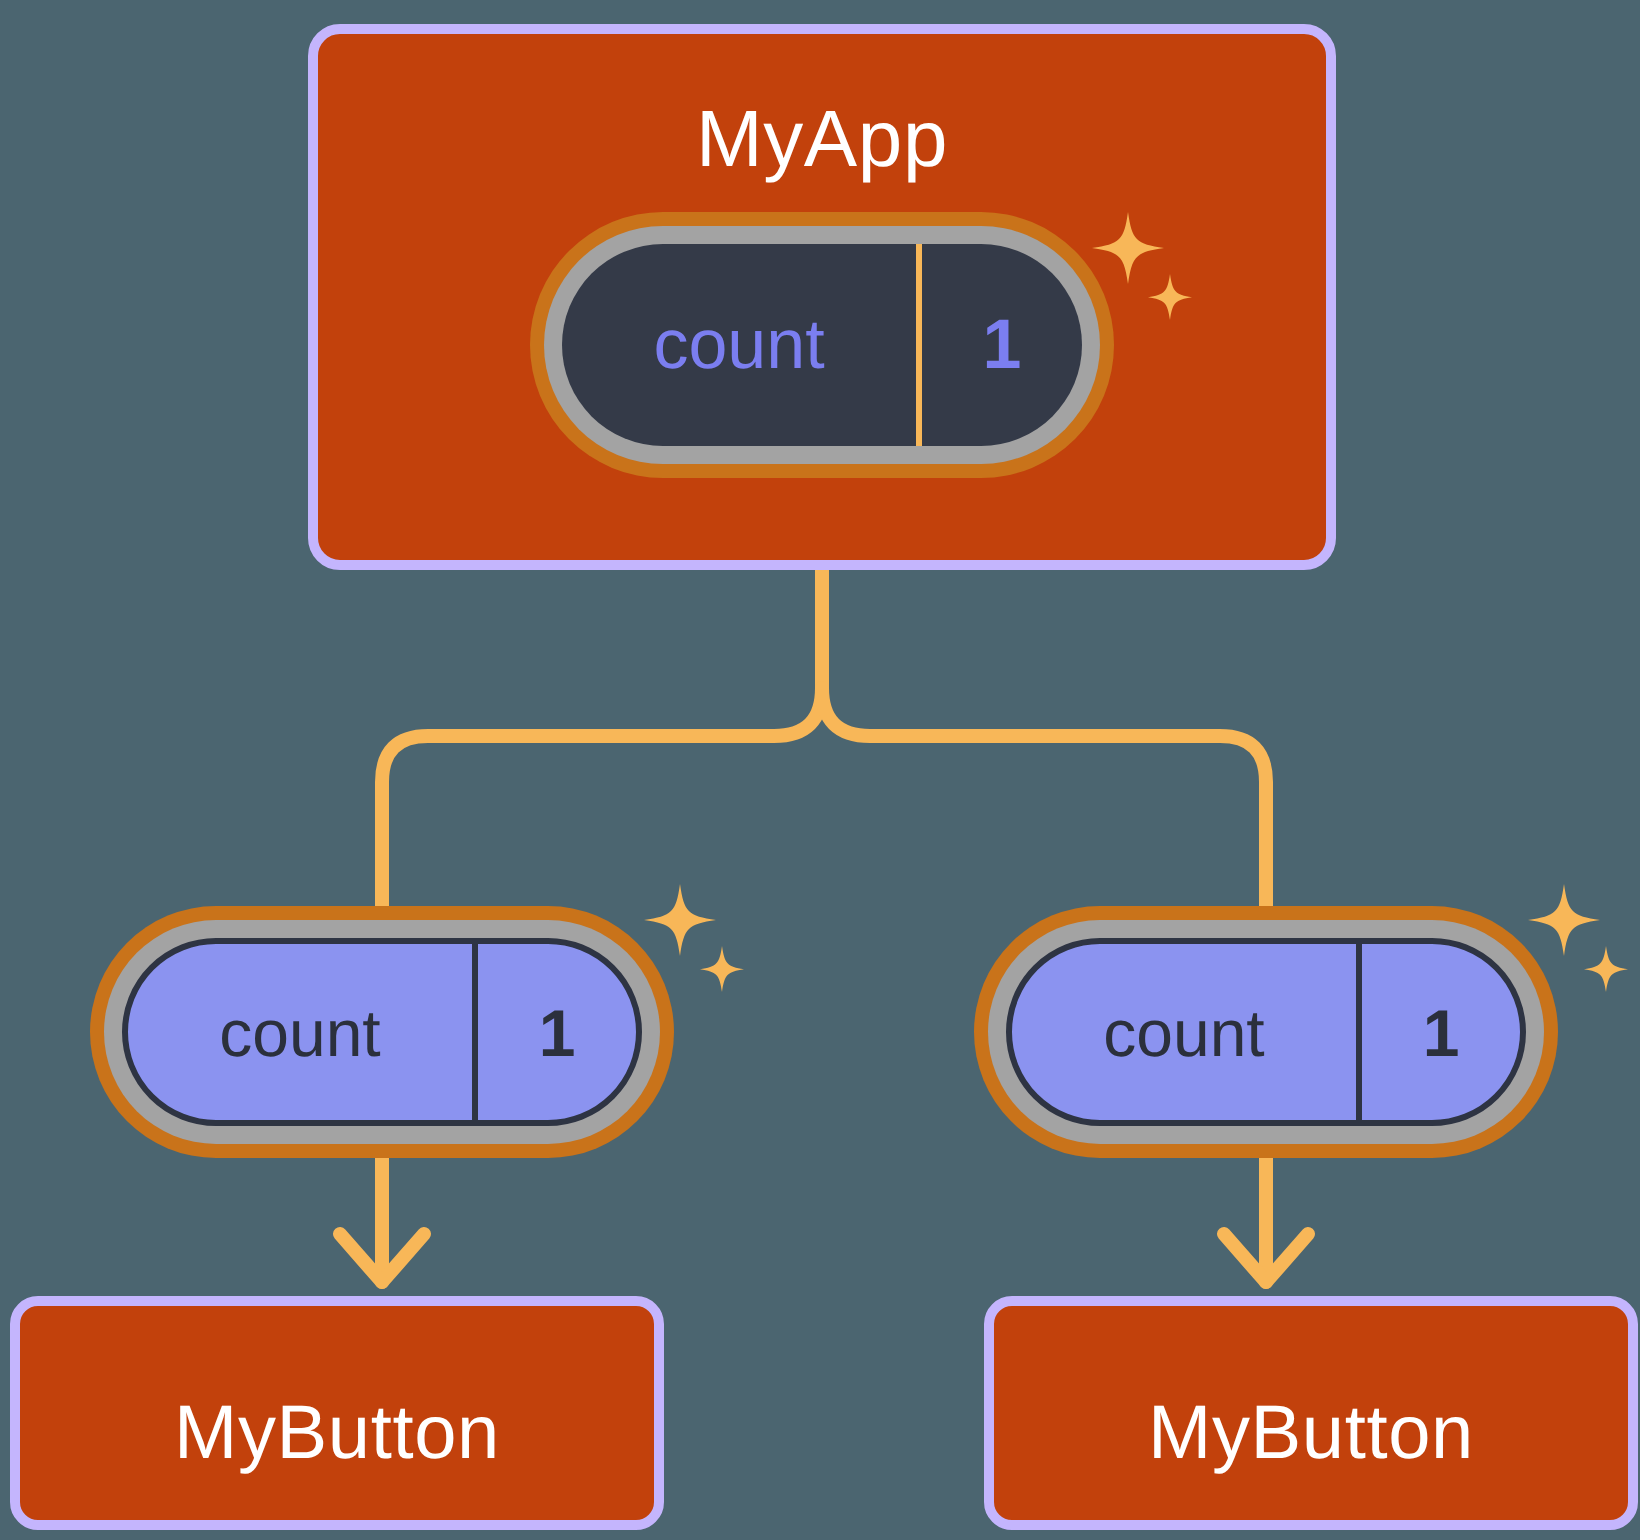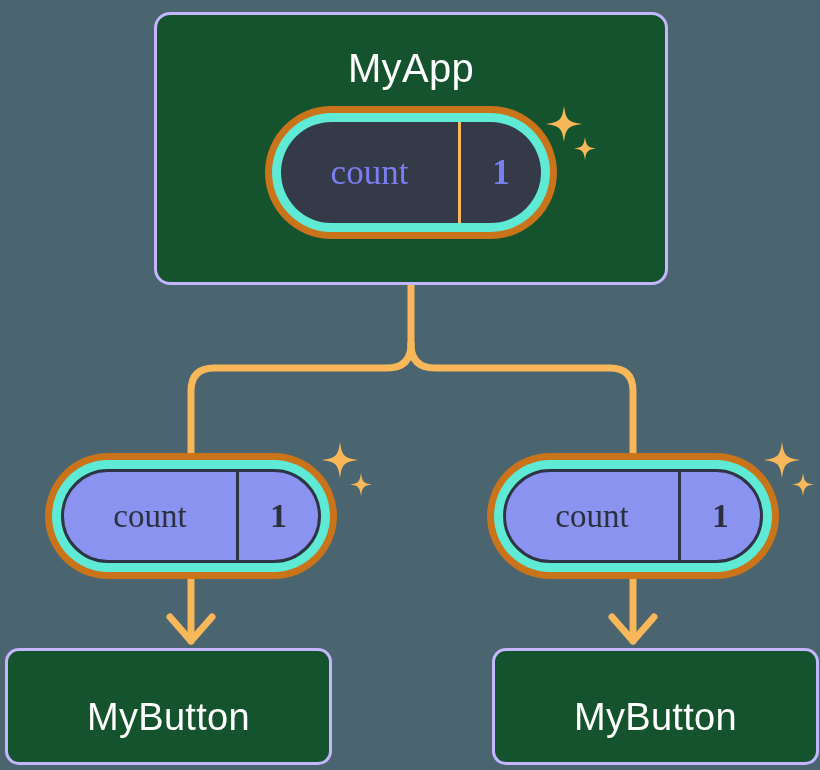--- a/index.html
+++ b/index.html
@@ -27,22 +27,22 @@
     top: 0;
     width: 820px;
     height: 770px;
     pointer-events: none;
   }
 
   
   .card {
     position: absolute;
     box-sizing: border-box;
-    background: #14532d;
-    border: 3px solid #c4b5fd;
+    background: #c2410c;
+    border: 5px solid #c4b5fd;
     border-radius: 14px;
     display: flex;
     align-items: center;
     justify-content: center;
     text-align: right;
   }
   .card-title {
     color: #ffffff;
     font-size: 38px;
     font-weight: 400;
@@ -82,23 +82,22 @@
     box-sizing: border-box;
     border-radius: 999px;
     background: #c9731a;          
     padding: 7px;
   }
   .capsule-mid {
     box-sizing: border-box;
     width: 100%;
     height: 100%;
     border-radius: 999px;
-    background: #5eead4;          
+    background: #a3a3a3;          
     padding: 9px;
-    font-family: Liberation Serif, serif;
   }
   .capsule-inner {
     box-sizing: border-box;
     width: 100%;
     height: 100%;
     border-radius: 999px;
     display: flex;
     align-items: stretch;
     overflow: hidden;
   }

